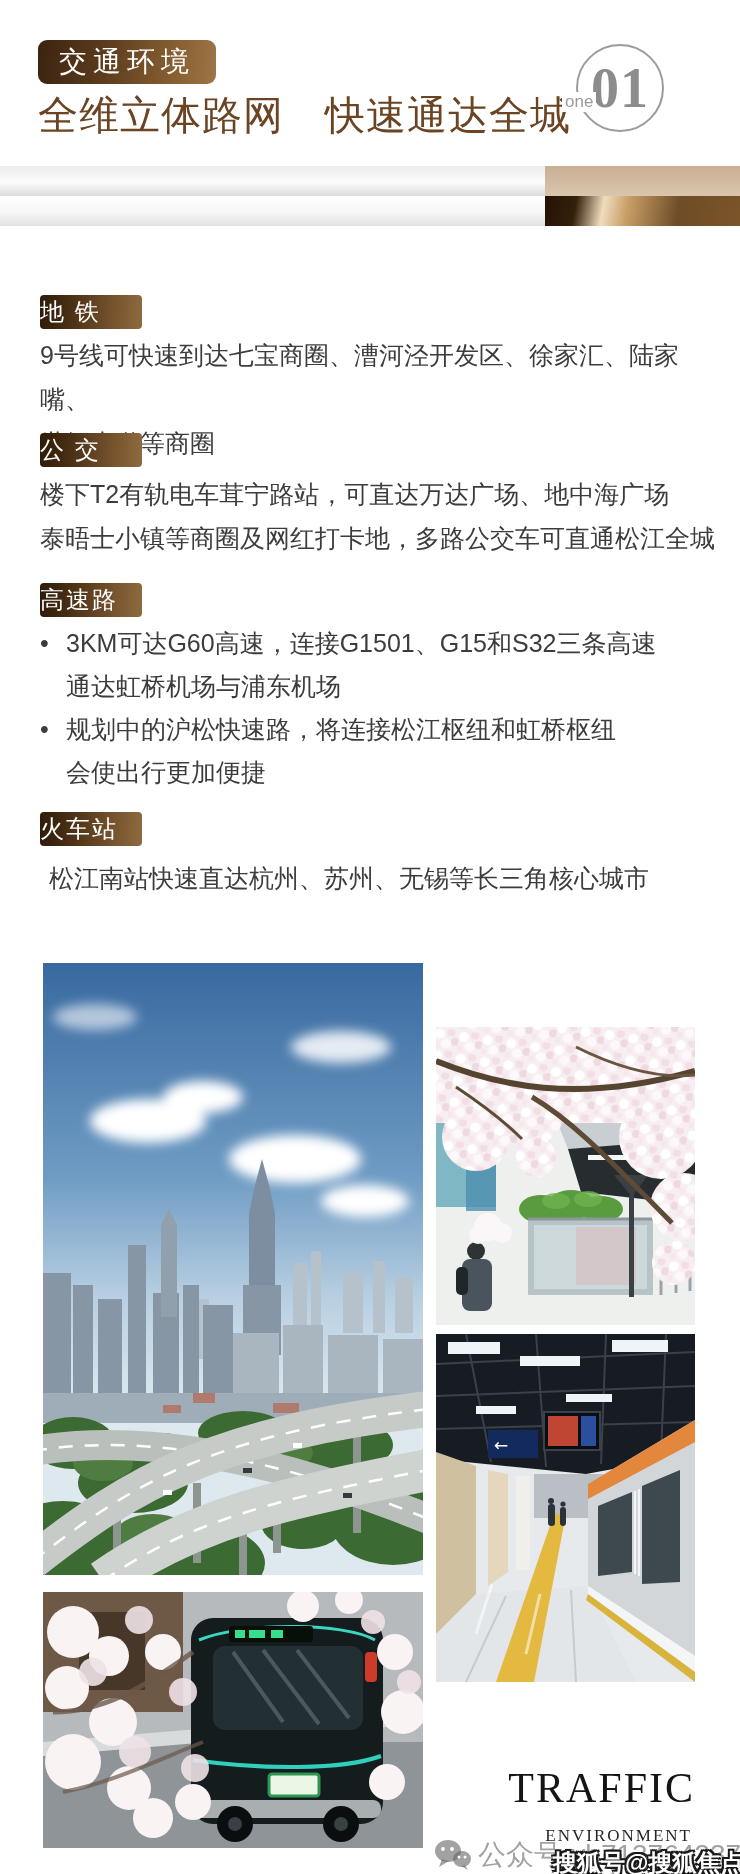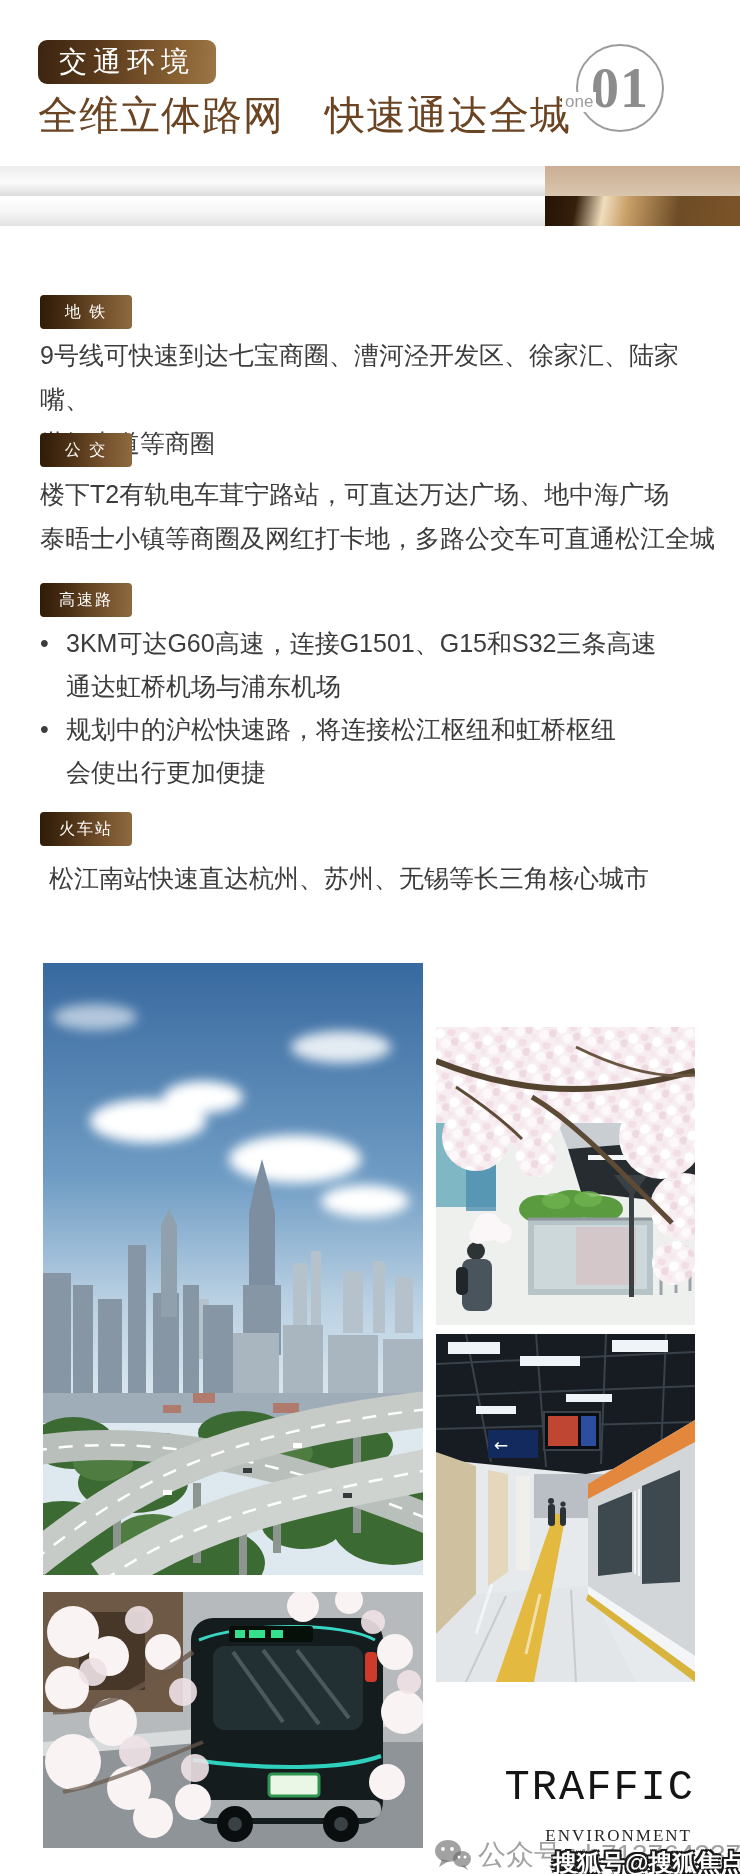--- a/index.html
+++ b/index.html
@@ -21,41 +21,41 @@
   .index-word{left:-16px;top:46px;background:#fff;padding:0 3px;font-size:17px;color:#9b9b9b;}
 
   
   .strip-l1{left:0;top:166px;width:545px;height:30px;background:linear-gradient(180deg,#ededed 0%,#fbfbfb 55%,#dcdcdc 100%);}
   .strip-l2{left:0;top:196px;width:545px;height:30px;background:linear-gradient(180deg,#ffffff 0%,#f6f6f6 55%,#e2e2e2 100%);}
   .strip-r1{left:545px;top:166px;width:195px;height:30px;background:linear-gradient(180deg,#c9ae93 0%,#d9c6ae 100%);}
   .strip-r2{left:545px;top:196px;width:195px;height:30px;
     background:linear-gradient(100deg,#241204 0%,#35200c 16%,#f0ddbd 30%,#c89f67 42%,#6e4c26 68%,#7c5429 100%);}
 
   
-  .sec-badge{width:92px;height:34px;border-radius:4px;color:#fff;font-size:16px;letter-spacing:2px;
-    line-height:34px;text-align:center;
+  .sec-badge{width:102px;height:34px;border-radius:4px;color:#fff;font-size:24px;letter-spacing:2px;
+    line-height:34px;text-align:left;
     background:linear-gradient(92deg,#2e1b09 0%,#4a2f14 30%,#7a5630 75%,#8d6a3f 100%);}
   .body-text{width:680px;font-size:25px;line-height:44px;color:#3c3c3c;}
   .bullet-list{width:690px;font-size:25px;line-height:43px;color:#3c3c3c;}
   .b-row{display:flex;}
   .b-marker{width:26px;flex:none;}
   .b-cont{width:26px;flex:none;}
 
   
   .ph{display:block;width:100%;height:100%;}
   .photo{overflow:hidden;}
   .ph-city{left:43px;top:963px;width:380px;height:612px;}
   .ph-blossom{left:436px;top:1027px;width:259px;height:298px;}
   .ph-platform{left:436px;top:1334px;width:259px;height:348px;}
   .ph-bus{left:43px;top:1592px;width:380px;height:256px;}
   .caption{left:436px;top:1690px;width:259px;text-align:right;font-size:20px;color:#4a4a4a;}
 
   
   .traffic{left:420px;top:1764px;width:275px;text-align:right;font-size:42px;letter-spacing:2px;color:#151515;
-    font-family:Liberation Mono, monospace;}
+    font-family:Liberation Serif, serif;}
   .environment{left:420px;top:1820px;width:272px;text-align:right;font-size:24px;letter-spacing:2px;color:#262626;
     font-variant:small-caps;font-family:"Liberation Serif","DejaVu Serif",serif;}
 
   
   .wm-wechat{left:434px;top:1836px;display:flex;align-items:center;gap:6px;color:rgba(105,105,105,0.62);
     font-size:28px;white-space:nowrap;}
   .wm-sohu{left:553px;top:1847px;font-size:24px;font-weight:bold;color:#ffffff;white-space:nowrap;
     text-shadow:-2px -2px 0 #1a1a1a,2px -2px 0 #1a1a1a,-2px 2px 0 #1a1a1a,2px 2px 0 #1a1a1a,0 2px 0 #1a1a1a,0 -2px 0 #1a1a1a;}
 </style>
 </head>

